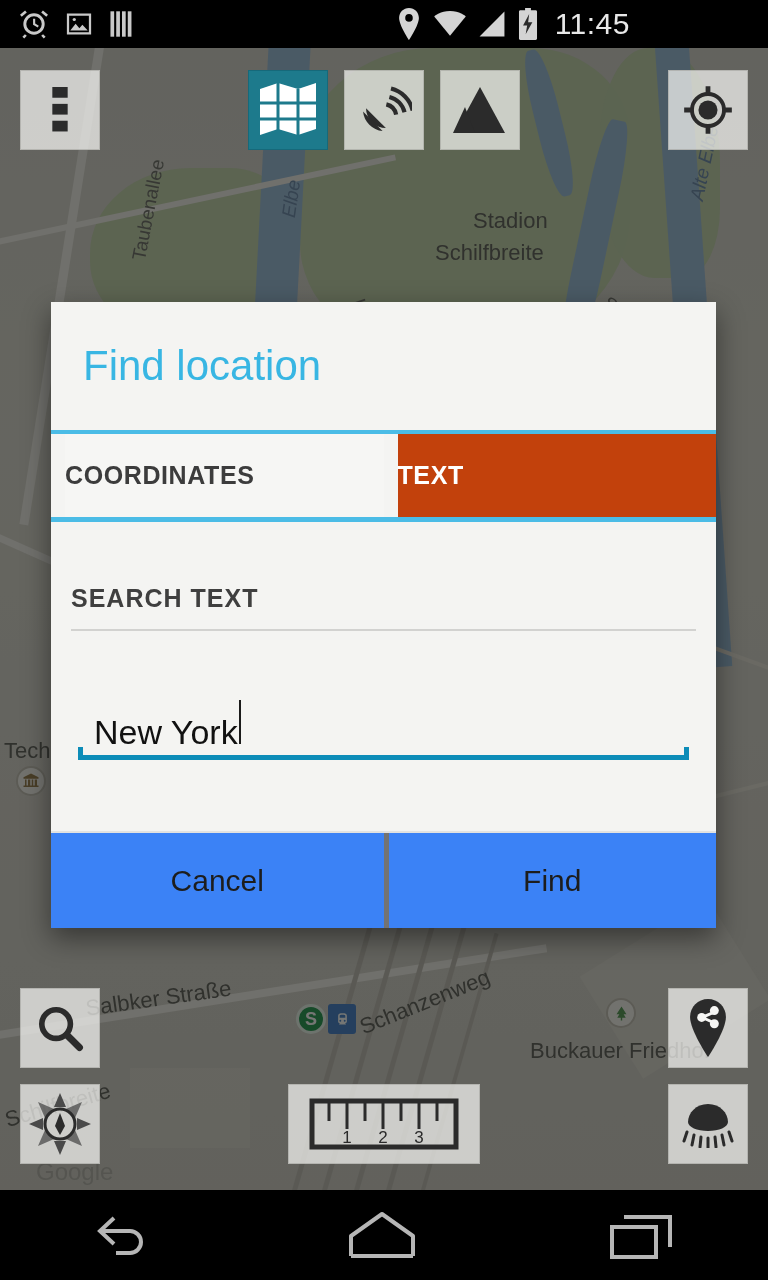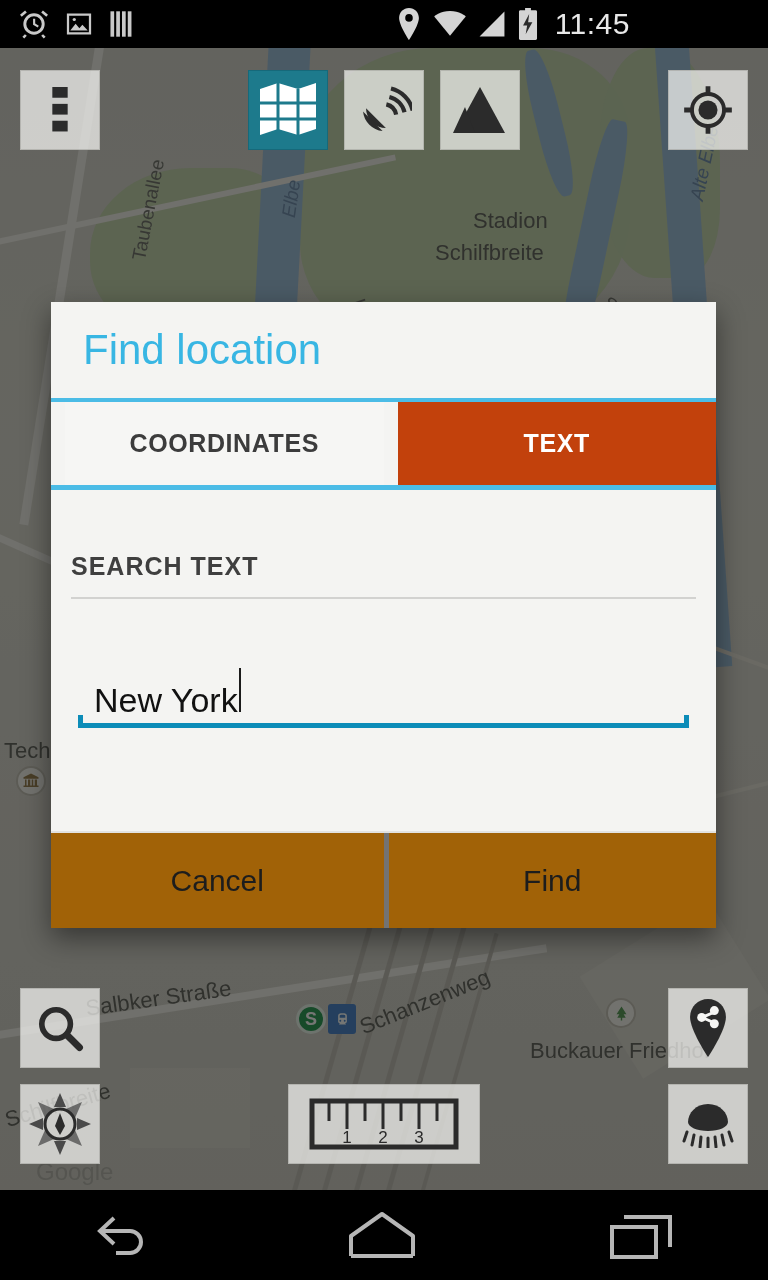--- a/index.html
+++ b/index.html
@@ -68,32 +68,32 @@
   .map-btn svg { display:block; }
 
   
   #dialog {
     position:absolute; left:51px; top:302px; width:665px; height:626px;
     background:#f4f4f2;
     box-shadow: 0 10px 26px rgba(0,0,0,0.45);
     display:flex; flex-direction:column;
   }
   #dialog-header {
-    height:96px; display:flex; align-items:center; padding-left:32px;
+    height:128px; display:flex; align-items:center; padding-left:32px;
   }
   #dialog-title {
     font-size:42px; color:#38b6e3; font-weight:400;
     font-family:"Liberation Sans", sans-serif;
   }
   #tab-strip {
     position:relative; height:92px; display:flex;
     border-top:4px solid #4bbce6; border-bottom:5px solid #4bbce6;
   }
   .tab {
-    flex:1 1 50%; display:flex; align-items:center; justify-content:center;
+    flex:1 1 50%; display:flex; align-items:center; 
     font-size:25px; font-weight:bold; letter-spacing:0.6px;
     font-family:"Liberation Sans", sans-serif;
     margin-left:14px;
   }
   .tab.inactive { background:#f6f6f4; color:#3c3c3c; }
   .tab.active { background:#c2410c; color:#ffffff; }
 
   #dialog-body { flex:1 1 auto; padding:0 20px; position:relative; }
   #section-label {
     margin-top:62px; font-size:25px; font-weight:bold; letter-spacing:1px;
@@ -121,21 +121,21 @@
     content:""; position:absolute; bottom:0; width:5px; height:13px; background:#0c8cb8;
   }
   #input-underline::before { left:0; }
   #input-underline::after  { right:0; }
 
   #button-bar {
     height:97px; display:flex; border-top:2px solid #e2e2e0; background:#f6f6f4;
   }
   .dlg-btn {
     flex:1 1 50%; display:flex; align-items:center; justify-content:center;
-    font-size:30px; color:#1d1d1d; background:#a16207;
+    font-size:30px; color:#1d1d1d; background:#3b82f6;
     font-family:"Liberation Sans", sans-serif;
   }
   .dlg-btn + .dlg-btn { border-left:5px solid #737373; }
 
   
   #nav-bar {
     position:absolute; left:0; top:1190px; width:768px; height:90px;
     background:#000; display:flex; align-items:center; justify-content:space-around;
   }
   #nav-bar svg { display:block; }

